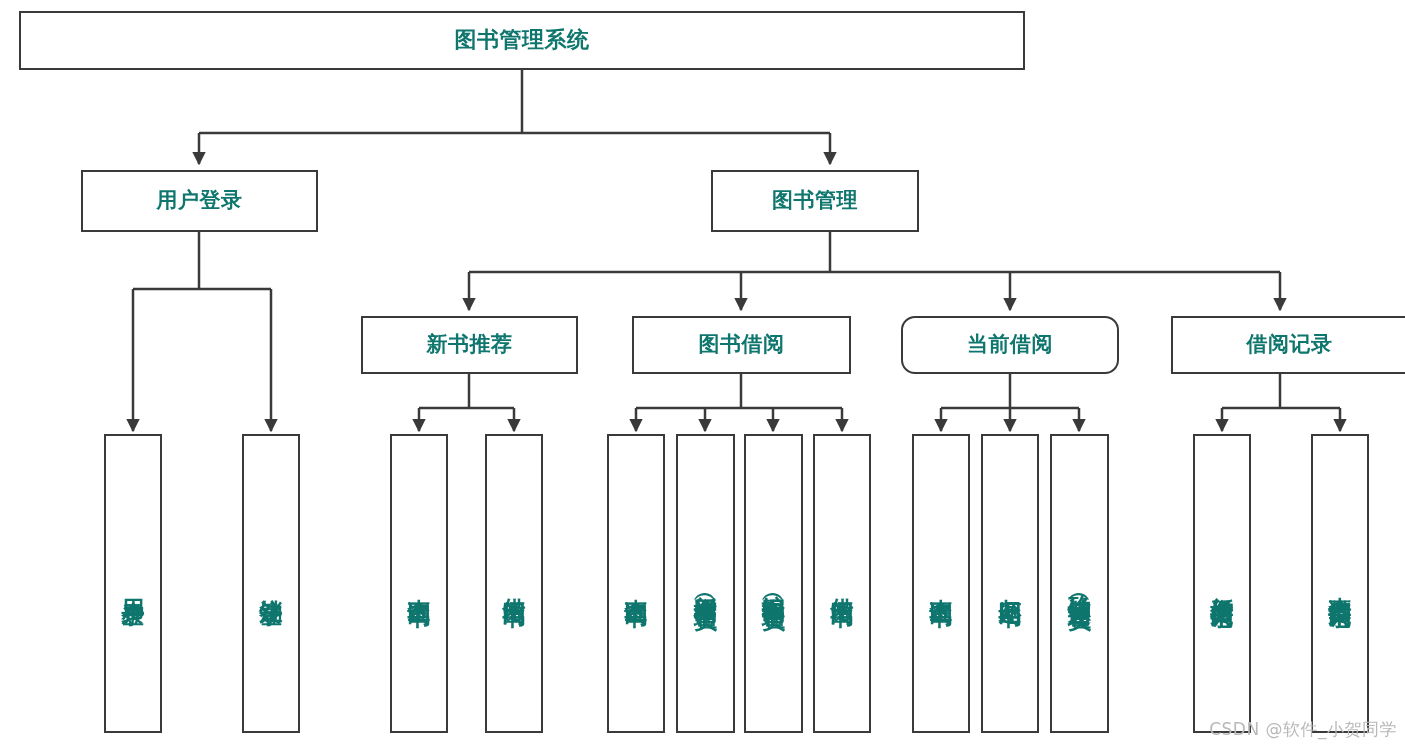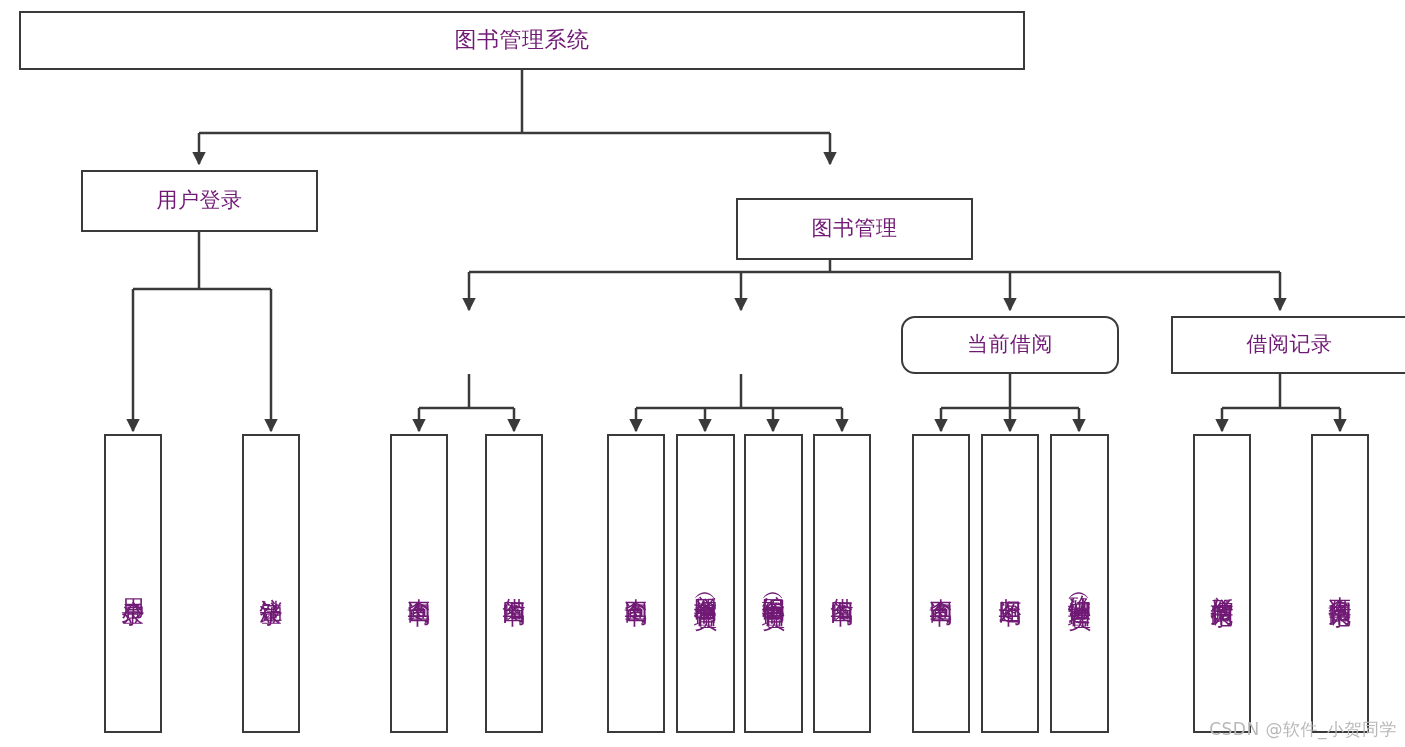--- a/index.html
+++ b/index.html
@@ -27,21 +27,22 @@
     pointer-events: none;
   }
   .node {
     position: absolute;
     box-sizing: border-box;
     border: 2.5px solid #3a3a3a;
     background: #ffffff;
     display: flex;
     align-items: center;
     justify-content: center;
-    color: #701a75;
+    color: #0f766e;
+    font-weight: bold;
   }
   .node .lbl {
     display: block;
     white-space: pre;
     letter-spacing: 0.5px;
   }
   
   .node.h .lbl {
     font-size: 21px;
     line-height: 1.1;
@@ -137,24 +138,30 @@
     </g>
   </svg>
 
   <div class="node h root" style="left:19px; top:11px; width:1006px; height:59px;">
     <span class="lbl">图书管理系统</span>
   </div>
 
   <div class="node h" style="left:81px; top:170px; width:237px; height:62px;">
     <span class="lbl">用户登录</span>
   </div>
-  <div class="node h" style="left:736px; top:170px; width:237px; height:62px;margin-top:28px;">
+  <div class="node h" style="left:711px; top:170px; width:208px; height:62px;">
     <span class="lbl">图书管理</span>
   </div>
 
+  <div class="node h" style="left:361px; top:316px; width:217px; height:58px;">
+    <span class="lbl">新书推荐</span>
+  </div>
+  <div class="node h" style="left:632px; top:316px; width:219px; height:58px;">
+    <span class="lbl">图书借阅</span>
+  </div>
   <div class="node h" style="left:901px; top:316px; width:218px; height:58px;border-radius:14px;">
     <span class="lbl">当前借阅</span>
   </div>
   <div class="node h" style="left:1171px; top:316px; width:237px; height:58px;">
     <span class="lbl">借阅记录</span>
   </div>
 
   <div class="node v" style="left:104px; top:434px; width:58px; height:299px;">
     <span class="lbl">用户登录</span>
   </div>

